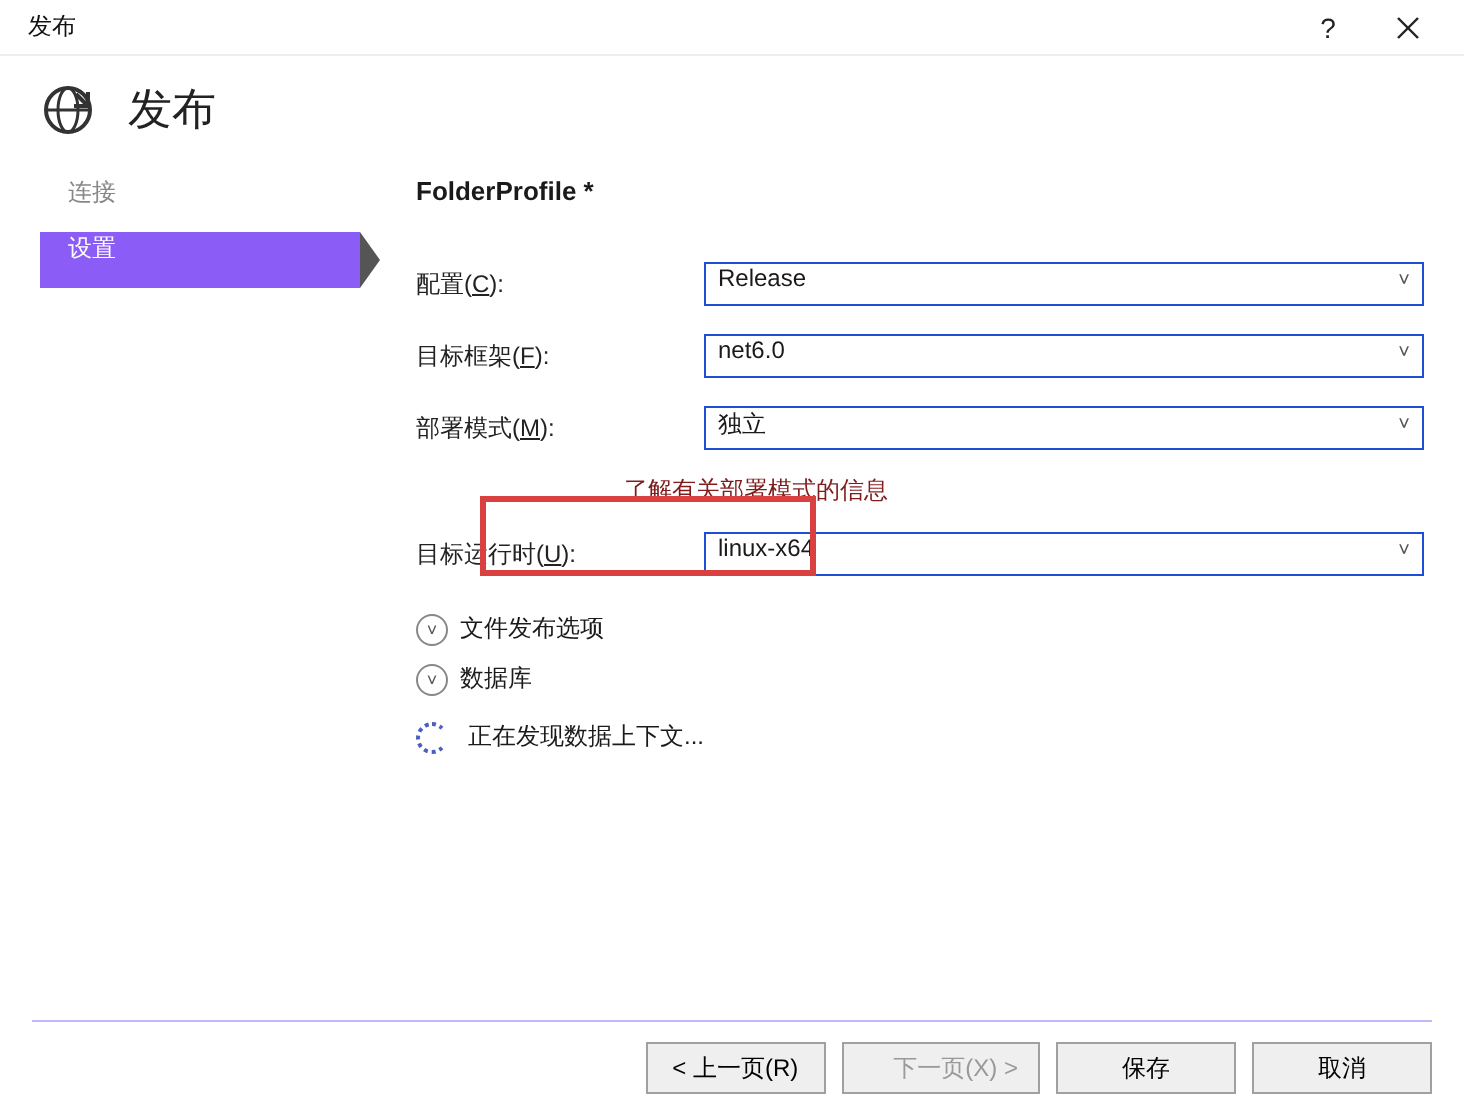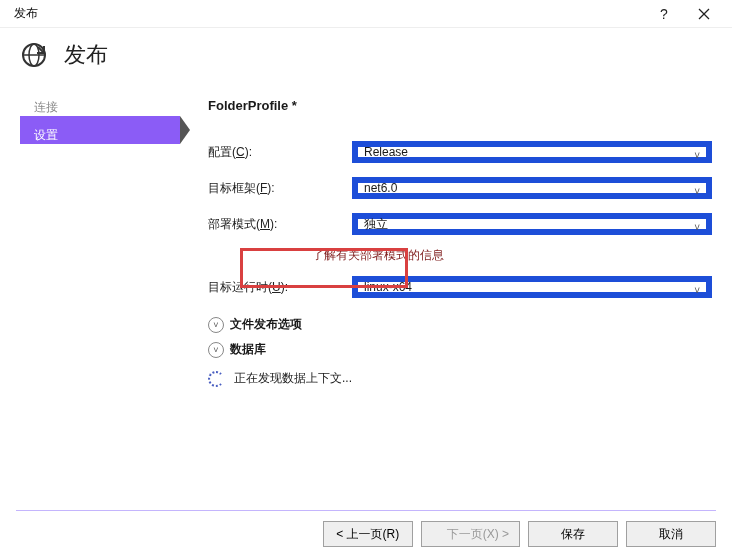--- a/index.html
+++ b/index.html
@@ -34,64 +34,63 @@
     .header-title { font-size: 22px; color: #222; font-weight: 400; }
     .body {
       display: flex;
       padding: 0 20px;
       height: 430px;
     }
     .sidebar { width: 160px; flex-shrink: 0; }
     .sidebar-item {
       height: 28px;
       display: flex;
-      align-items: flex-end;
+      align-items: flex-start;
       padding-left: 14px;
       color: #888;
       font-size: 12px;
     }
     .sidebar-item.active {
       background: #8b5cf6;
       color: #fff;
       position: relative;
     }
     .sidebar-item.active::after {
       content: "";
       position: absolute;
       right: -10px;
       top: 0;
       width: 0; height: 0;
       border-top: 14px solid transparent;
       border-bottom: 14px solid transparent;
       border-left: 10px solid #555;
     }
     .main { flex: 1; padding-left: 28px; padding-top: 0; }
-    .profile-name { font-weight: bold; font-size: 13px; margin-bottom: 26px; margin-top: 10px; }
+    .profile-name { font-weight: bold; font-size: 13px; margin-bottom: 26px; margin-top: 0; }
     .form-row {
       display: flex;
       align-items: center;
       margin-bottom: 10px;
       min-height: 26px;
       gap: 40px;
     }
     .form-label {
       width: 104px;
       font-size: 12px;
       color: #222;
     }
     .form-label u { text-decoration: underline; }
     .form-select {
       flex: 1;
       height: 22px;
-      border: 6px solid #1d4ed8;
+      border: 1px solid #1d4ed8;
       background: #fff;
       font-size: 12px;
       padding: 0 6px;
       display: flex;
-      align-items: center;
       position: relative;
       cursor: pointer;
     }
     .form-select::after {
       content: "˅";
       position: absolute;
       right: 6px;
       top: 3px;
       font-size: 10px;
       color: #555;
@@ -112,21 +111,21 @@
       cursor: pointer;
     }
     .expand-icon {
       width: 16px; height: 16px;
       border: 1px solid #888;
       border-radius: 50%;
       display: flex; align-items: center; justify-content: center;
       font-size: 9px;
       color: #555;
     }
-    .expand-label { font-weight: bold; font-size: 12px; }
+    .expand-label { font-weight: normal; font-size: 12px; }
     .loading-row {
       display: flex;
       align-items: flex-end;
       gap: 10px;
       margin-top: 12px;
     }
     .spinner {
       width: 16px; height: 16px;
       border: 2px dotted #4a5fc1;
       border-radius: 50%;

